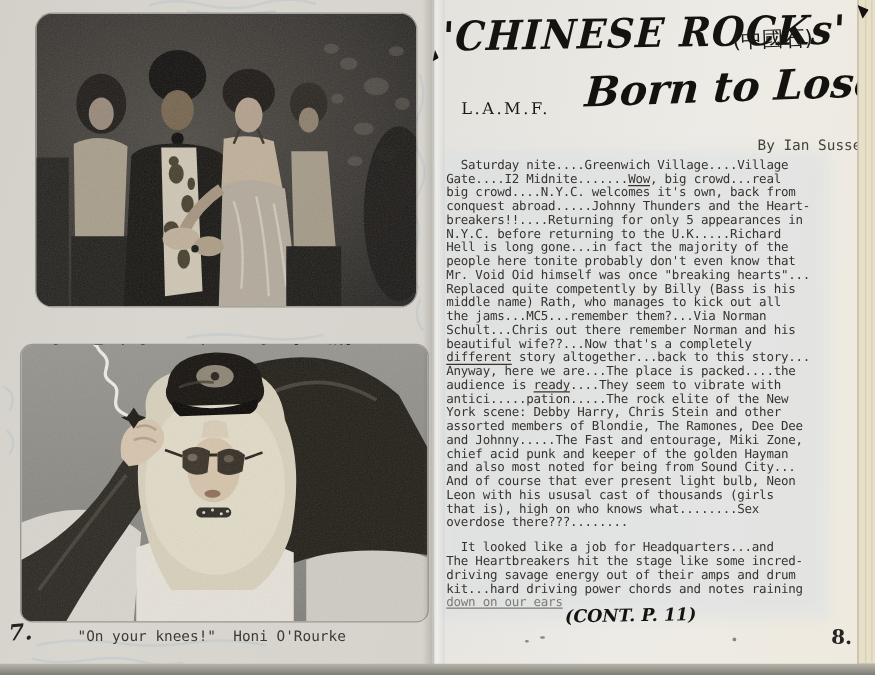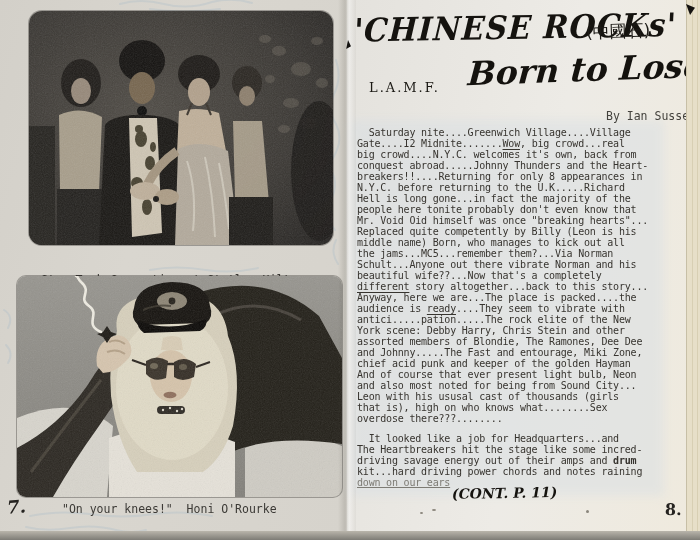--- a/index.html
+++ b/index.html
@@ -43,21 +43,21 @@
   #kicker{position:absolute;left:369px;top:80px;font-family:"DejaVu Serif",serif;font-size:13px;letter-spacing:2px;color:#1b1914;}
   #byline{position:absolute;left:606px;top:109px;font-size:11.5px;color:#44423d;white-space:pre;}
 
   
   #text-wash{position:absolute;left:350px;top:120px;width:314px;height:376px;background:#d9dfe3;opacity:.5;filter:blur(5px);}
   #article-body{position:absolute;left:357px;top:127px;width:336px;color:#37342f;}
   .para{margin:0 0 9px 0;}
   .bline{font-size:10px;line-height:11px;white-space:pre;letter-spacing:-0.2px;}
   .para:last-child .bline:last-child{color:#7d7b74;text-decoration:underline;}
   .u{text-decoration:underline;text-underline-offset:2px;margin-top:32px;}
-  .b{font-weight:bold;}
+  .b{font-weight:normal;}
   #cont-note{position:absolute;left:452px;top:485px;font-family:"DejaVu Serif",serif;font-weight:bold;font-style:italic;
     font-size:14px;color:#15130f;transform:rotate(-1deg);white-space:pre;}
 
   
   .speck{position:absolute;background:#141210;}
   #speck-corner{left:686px;top:4px;width:9px;height:11px;clip-path:polygon(0 0,100% 35%,45% 100%);}
   #speck-gutter{left:345px;top:40px;width:6px;height:9px;clip-path:polygon(50% 0,100% 70%,20% 100%);border-radius:2px;}
   .dot{position:absolute;border-radius:50%;background:#8a867c;}
 </style>
 </head>
@@ -236,40 +236,40 @@
   <div id="subtitle">Born to Lose</div>
   <div id="kicker">L.A.M.F.</div>
   <div id="byline">By Ian Sussex</div>
 
   <div id="article-body">
       <div class="para">
         <div class="bline">  Saturday nite....Greenwich Village....Village</div>
         <div class="bline">Gate....I2 Midnite.......<span class="u">Wow</span>, big crowd...real</div>
         <div class="bline">big crowd....N.Y.C. welcomes it's own, back from</div>
         <div class="bline">conquest abroad.....Johnny Thunders and the Heart-</div>
-        <div class="bline">breakers!!....Returning for only 8 appearances in</div>
+        <div class="bline">breakers!!....Returning for only 5 appearances in</div>
         <div class="bline">N.Y.C. before returning to the U.K.....Richard</div>
         <div class="bline">Hell is long gone...in fact the majority of the</div>
         <div class="bline">people here tonite probably don't even know that</div>
         <div class="bline">Mr. Void Oid himself was once "breaking hearts"...</div>
-        <div class="bline">Replaced quite competently by Billy (Leon is his</div>
-        <div class="bline">middle name) Born, who manages to kick out all</div>
+        <div class="bline">Replaced quite competently by Billy (Bass is his</div>
+        <div class="bline">middle name) Rath, who manages to kick out all</div>
         <div class="bline">the jams...MC5...remember them?...Via Norman</div>
-        <div class="bline">Schult...Anyone out there vibrate Norman and his</div>
+        <div class="bline">Schult...Chris out there remember Norman and his</div>
         <div class="bline">beautiful wife??...Now that's a completely</div>
         <div class="bline"><span class="u">different</span> story altogether...back to this story...</div>
         <div class="bline">Anyway, here we are...The place is packed....the</div>
         <div class="bline">audience is <span class="u">ready</span>....They seem to vibrate with</div>
         <div class="bline">antici.....pation.....The rock elite of the New</div>
         <div class="bline">York scene: Debby Harry, Chris Stein and other</div>
         <div class="bline">assorted members of Blondie, The Ramones, Dee Dee</div>
         <div class="bline">and Johnny.....The Fast and entourage, Miki Zone,</div>
         <div class="bline">chief acid punk and keeper of the golden Hayman</div>
+        <div class="bline">and also most noted for being from Sound City...</div>
         <div class="bline">And of course that ever present light bulb, Neon</div>
-        <div class="bline">and also most noted for being from Sound City...</div>
         <div class="bline">Leon with his ususal cast of thousands (girls</div>
         <div class="bline">that is), high on who knows what........Sex</div>
         <div class="bline">overdose there???........</div>
       </div>
       <div class="para">
         <div class="bline">  It looked like a job for Headquarters...and</div>
         <div class="bline">The Heartbreakers hit the stage like some incred-</div>
         <div class="bline">driving savage energy out of their amps and <span class="b">drum</span></div>
         <div class="bline">kit...hard driving power chords and notes raining</div>
         <div class="bline">down on our ears</div>

